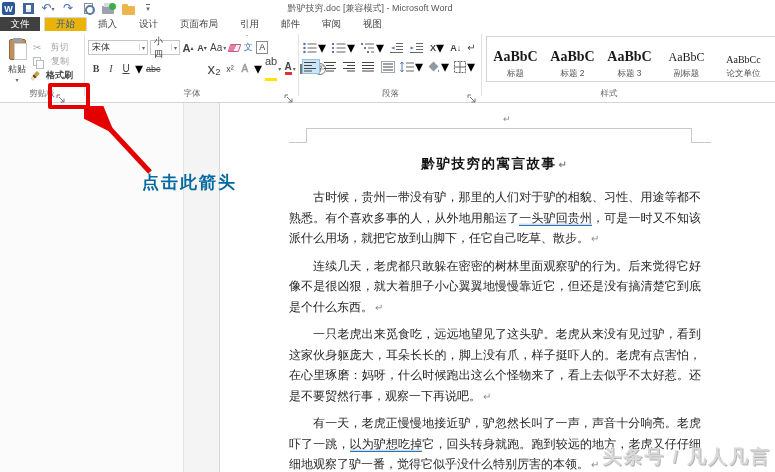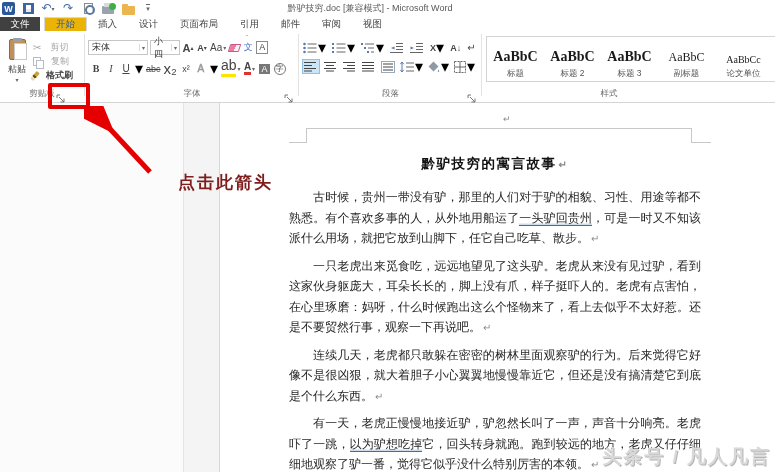--- a/index.html
+++ b/index.html
@@ -69,21 +69,21 @@
   .glyA { font-weight:bold; font-size:11px; }
   .eraser-ico { width:11px; height:8px; background:linear-gradient(100deg,#e87da0 0 55%, #f5f5f5 55%); border:1px solid #c58; transform:skewX(-18deg); border-radius:1px; }
   .pinyin-ico { font-size:9px; color:#4472c4; position:relative; }
   .pinyin-ico:before { content:"ˇ"; position:absolute; top:-7px; left:2px; font-size:7px; color:#888; }
   .boxA { border:1px solid #8a8a8a; font-size:9px; padding:0 2px; line-height:11px; }
   .b-b { font-weight:bold; font-family:"Liberation Serif",serif; }
   .b-i { font-style:italic; font-family:"Liberation Serif",serif; }
   .b-u { text-decoration:underline; }
   .b-abc { text-decoration:line-through; font-size:9px; }
   .fx-a { color:#9a9a9a; -webkit-text-stroke:.5px #9a9a9a; }
-  .hl-ico { font-size:14px; line-height:9px; border-bottom:3px solid #ffe400; padding-bottom:4px; }
+  .hl-ico { font-size:11px; line-height:9px; border-bottom:3px solid #ffe400; padding-bottom:12px; }
   .fc-a { font-size:10px; line-height:10px; border-bottom:3px solid #e03131; font-weight:bold; }
   .shadeA { background:#777; color:#fff; font-size:9px; padding:0 2px; }
   .circ { border:1px solid #777; border-radius:50%; font-size:8px; width:12px; height:12px; display:inline-flex; align-items:center; justify-content:center; }
 
   
   .g-par { left:300px; width:181px; }
   .prow1 { position:absolute; left:2px; top:9px; display:flex; align-items:center; gap:4px; }
   .prow2 { position:absolute; left:2px; top:28px; display:flex; align-items:center; gap:3px; }
   .pbtn { display:inline-flex; align-items:center; height:15px; padding:0 1px; }
   .pbtn.sel { background:#cde6f7; border:1px solid #92c0e0; }
@@ -111,21 +111,21 @@
   .doc-title { position:absolute; left:69px; top:52px; width:412px; text-align:center; font-family:"Liberation Serif", serif; font-weight:bold; font-size:13.5px; letter-spacing:1.5px; color:#111; }
   .doc-body { position:absolute; left:69px; top:84px; width:412px; font-family:"Liberation Serif", serif; font-size:12px; line-height:20.5px; color:#262626; text-align:justify; }
   .doc-body p { text-indent:2em; margin:0 0 6px; }
   .doclink { color:#262626; text-decoration:none; border-bottom:1px solid #2e74b5; box-shadow:inset 0 -1.5px 0 rgba(46,116,181,.25); }
   .pmark { color:#8a8a8a; font-size:10px; margin-left:2px; }
   .watermark { position:absolute; right:4px; bottom:2px; font-size:19px; font-weight:bold; letter-spacing:2px; color:#d9d9d9; text-shadow:1px 1px 0 #b5b5b5; white-space:nowrap; }
 
   
   .anno-rect { position:absolute; left:48px; top:83px; width:42px; height:26px; border:4px solid #e50000; border-radius:2px; z-index:30; }
   .anno-arrow { position:absolute; left:84px; top:106px; z-index:30; }
-  .anno-label { position:absolute; left:142px; top:171px; z-index:30; font-family:"Liberation Serif", serif; font-weight:bold; font-size:17px; color:#7f1d1d; letter-spacing:2px;margin-left:36px; }
+  .anno-label { position:absolute; left:142px; top:171px; z-index:30; font-family:"Liberation Serif", serif; font-weight:bold; font-size:17px; color:#0369a1; letter-spacing:2px; }
 </style>
 </head>
 <body>
 
 <div class="screen">
 
   <div class="titlebar">
     <div class="qat">
       <span class="word-logo">W</span>
       <span class="ico">
@@ -227,21 +227,21 @@
         <span class="sbtn">
             <span class="boxA">A</span>
           </span>
       </div>
       <div class="frow2">
         <span class="sbtn b-b">B</span>
         <span class="sbtn b-i">I</span>
         <span class="sbtn b-u">U</span>
         <span class="carr">▾</span>
         <span class="sbtn b-abc">abc</span>
-        <span class="sbtn" style="font-size:15px;">x₂</span>
+        <span class="sbtn" style="font-size:15px;margin-left:44px;">x₂</span>
         <span class="sbtn" style="font-size:9px;">x²</span>
         <span class="sbtn fx-a">A</span>
         <span class="carr">▾</span>
         <span class="sbtn">
             <span class="hl-ico">ab</span>
             <span class="carr">▾</span>
           </span>
         <span class="sbtn">
             <span class="fc-a">A</span>
             <span class="carr">▾</span>
@@ -405,22 +405,22 @@
       <div class="bline" style="left:86px; top:25px; width:1px; height:15px;"></div>
       <div class="bline" style="left:69px; top:39px; width:18px; height:1px;"></div>
       <div class="bline" style="left:471px; top:25px; width:1px; height:15px;"></div>
       <div class="bline" style="left:471px; top:39px; width:20px; height:1px;"></div>
       <div class="top-pilcrow">↵</div>
 
       <div class="doc-title"><span>黔驴技穷的寓言故事</span><span class="pmark">↵</span></div>
 
       <div class="doc-body">
         <p><span>古时候，贵州一带没有驴，那里的人们对于驴的相貌、习性、用途等都不熟悉。有个喜欢多事的人，从外地用船运了</span><a class="doclink">一头驴回贵州</a><span>，可是一时又不知该派什么用场，就把它放到山脚下，任它自己吃草、散步。</span><span class="pmark">↵</span></p>
+        <p><span>连续几天，老虎都只敢躲在密密的树林里面观察驴的行为。后来觉得它好像不是很凶狠，就大着胆子小心翼翼地慢慢靠近它，但还是没有搞清楚它到底是个什么东西。</span><span class="pmark">↵</span></p>
         <p><span>一只老虎出来觅食吃，远远地望见了这头驴。老虎从来没有见过驴，看到这家伙身躯庞大，耳朵长长的，脚上没有爪，样子挺吓人的。老虎有点害怕，在心里琢磨：妈呀，什么时候跑出这么个怪物来了，看上去似乎不太好惹。还是不要贸然行事，观察一下再说吧。</span><span class="pmark">↵</span></p>
-        <p><span>连续几天，老虎都只敢躲在密密的树林里面观察驴的行为。后来觉得它好像不是很凶狠，就大着胆子小心翼翼地慢慢靠近它，但还是没有搞清楚它到底是个什么东西。</span><span class="pmark">↵</span></p>
         <p><span>有一天，老虎正慢慢地接近驴，驴忽然长叫了一声，声音十分响亮。老虎吓了一跳，</span><a class="doclink">以为驴想吃掉</a><span>它，回头转身就跑。跑到较远的地方，老虎又仔仔细细地观察了驴一番，觉得它似乎没什么特别厉害的本领。</span><span class="pmark">↵</span></p>
       </div>
 
       <div class="watermark">头条号 / 凡人凡言</div>
     </div>
   </div>
 
   <div class="anno-rect"></div>
   <svg class="anno-arrow" width="90" height="80">
     <defs>

